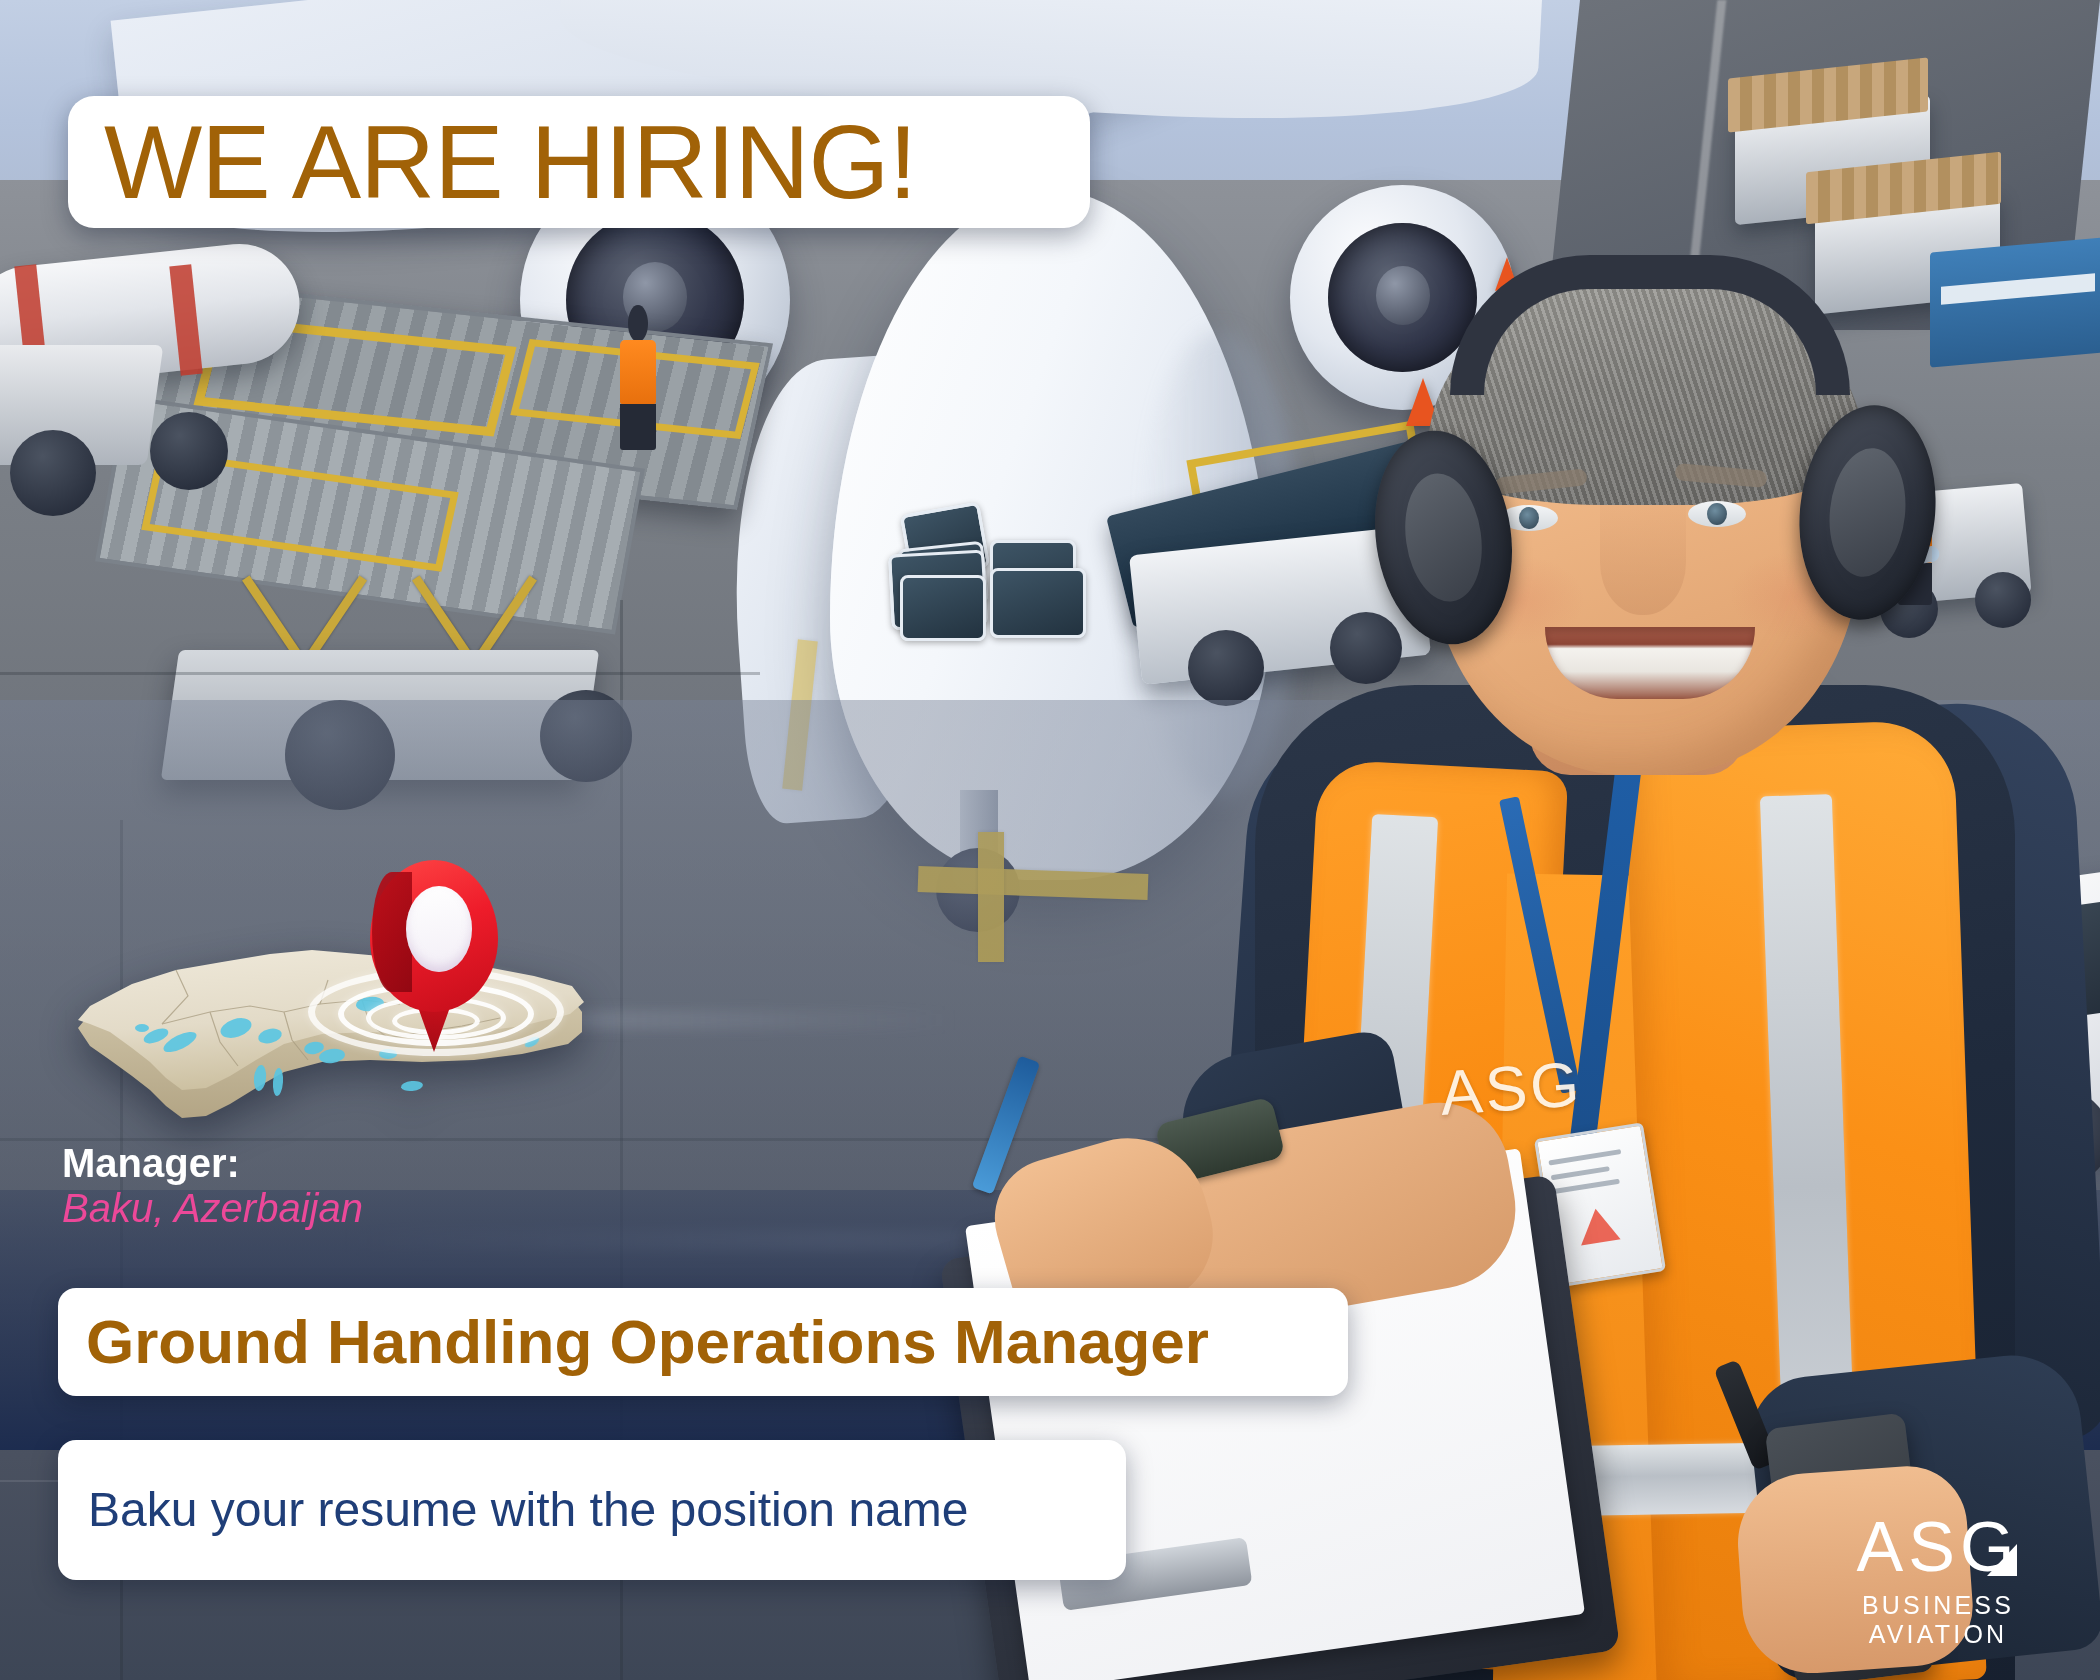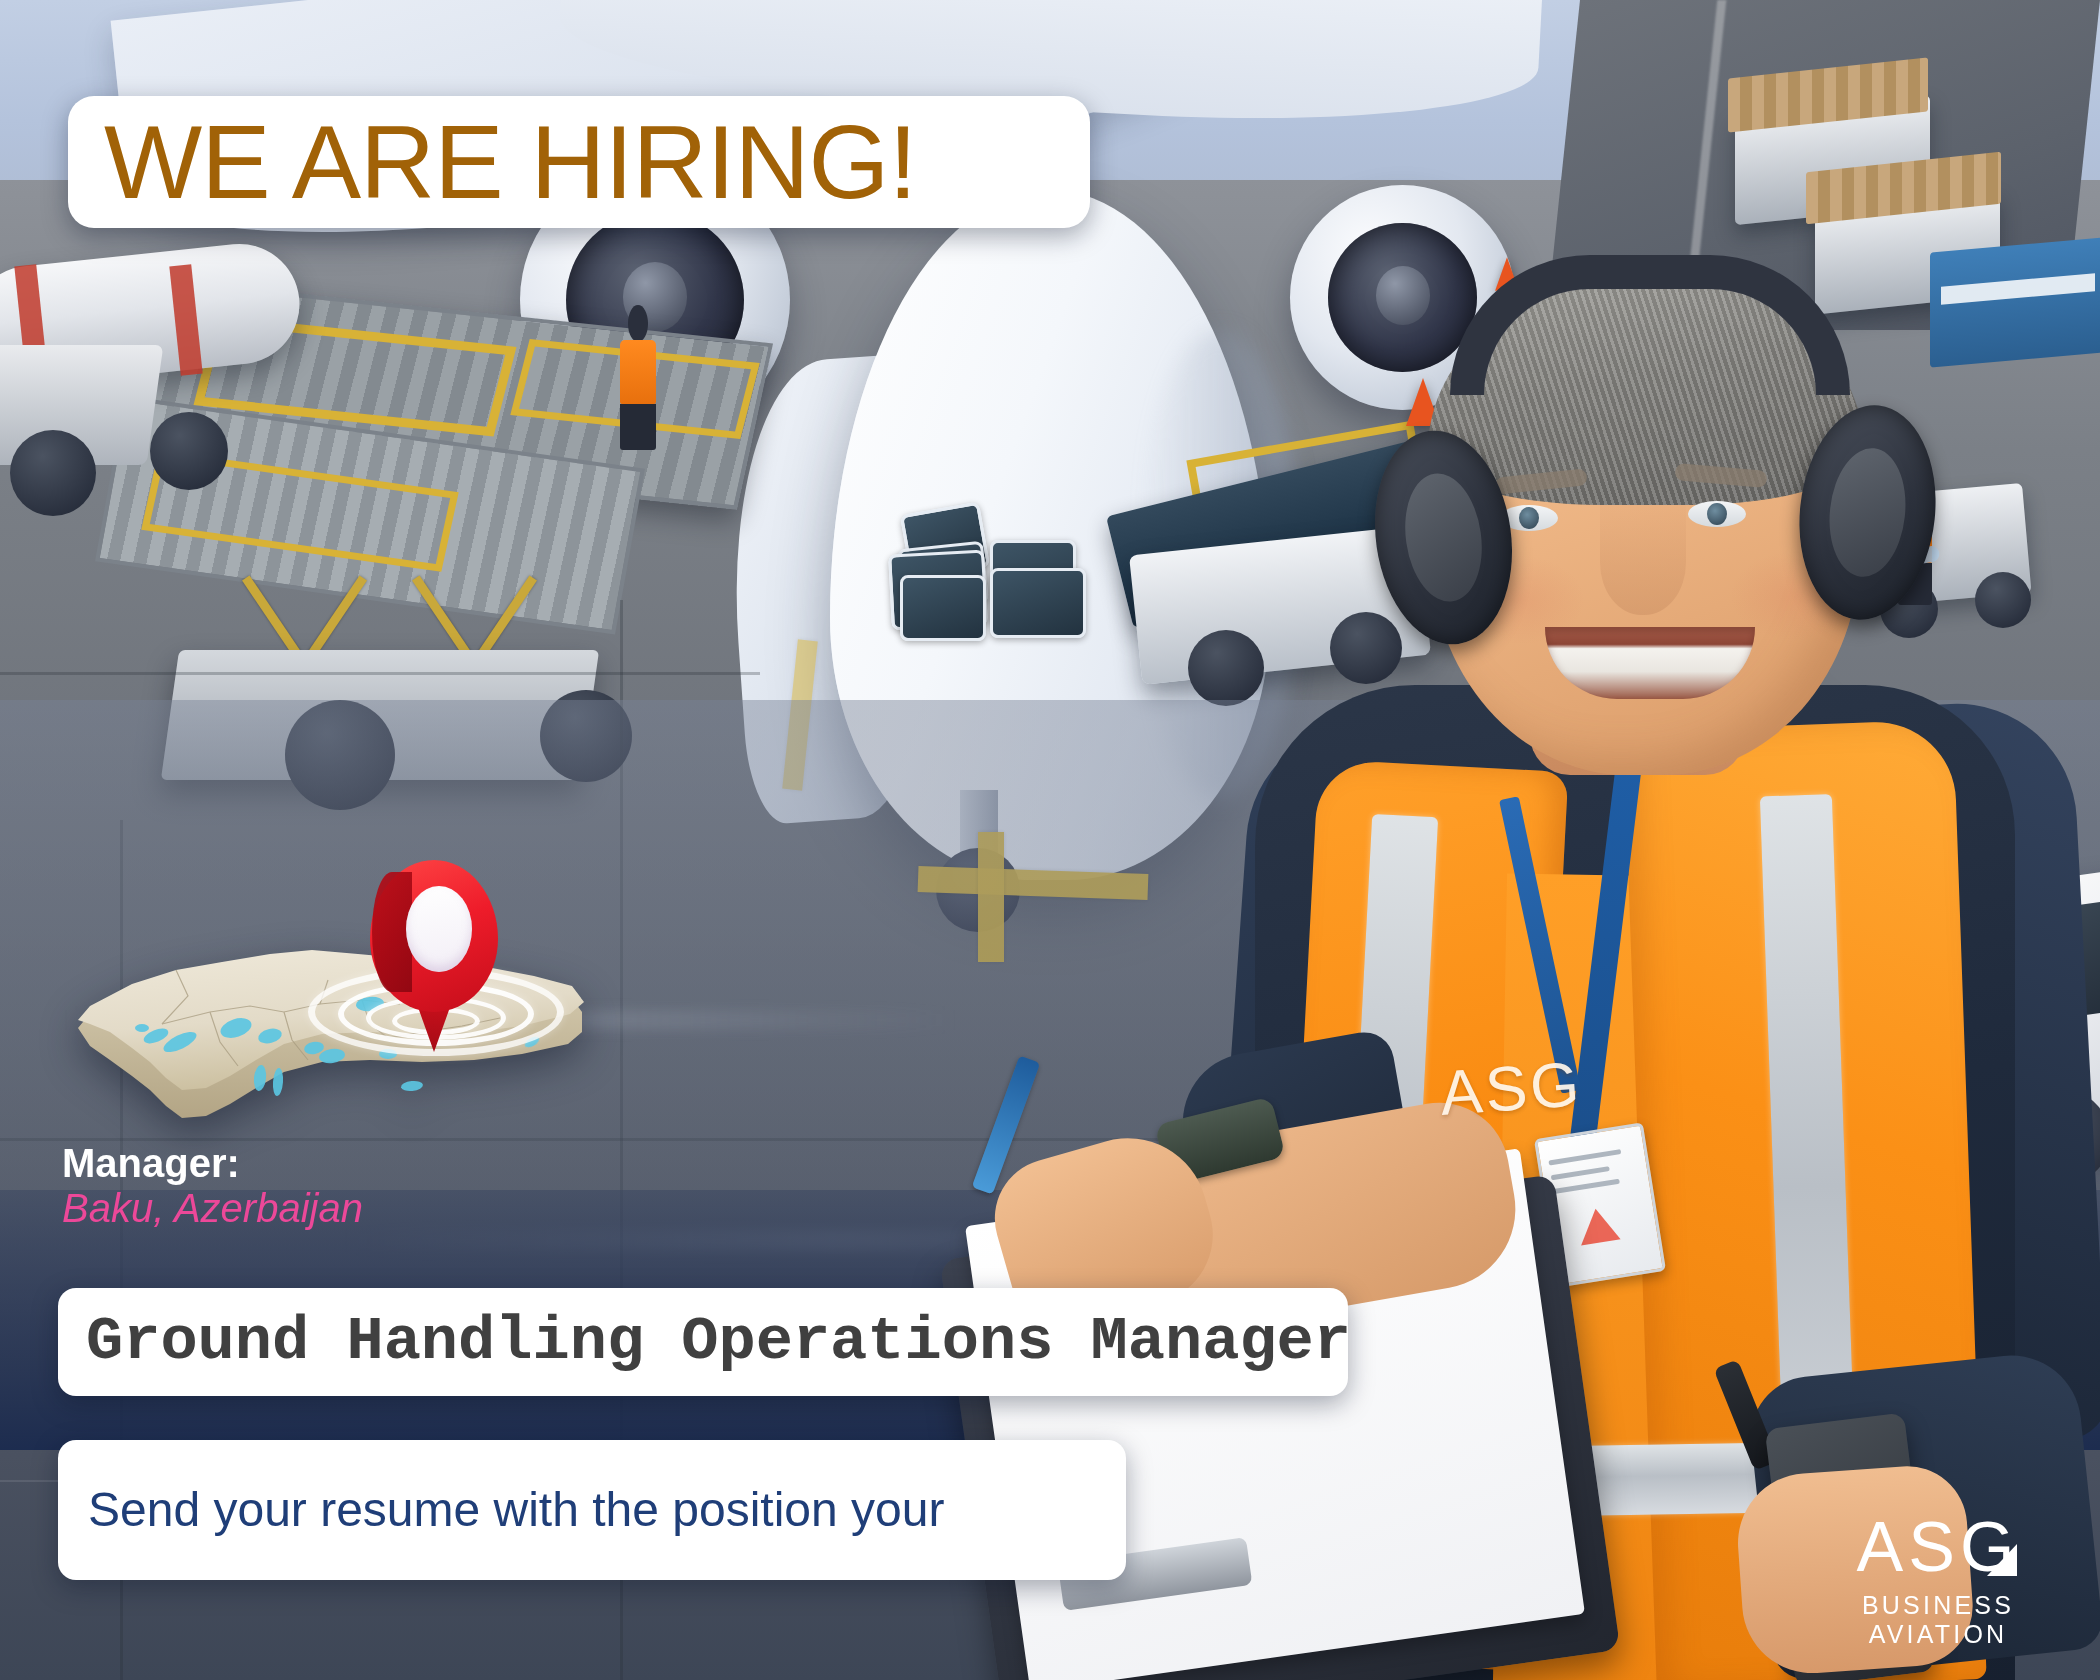--- a/index.html
+++ b/index.html
@@ -523,22 +523,22 @@
     font-size:104px; font-weight:normal; color:#a16207;
     letter-spacing:-1px; line-height:1; white-space:nowrap;
     font-family:"Liberation Sans", sans-serif;
   }
 
   #job-banner {
     left:58px; top:1288px; width:1290px; height:108px;
     border-radius:18px; padding:0 28px;
   }
   #job-banner .txt {
-    font-size:62px; font-weight:bold; color:#404040;
-    white-space:nowrap; line-height:1;font-family:Liberation Mono, monospace;
+    font-size:62px; font-weight:bold; color:#a16207;
+    white-space:nowrap; line-height:1;
   }
 
   #contact-box {
     left:58px; top:1440px; width:1068px; height:140px;
     border-radius:18px; padding:14px 26px 14px 30px;
     flex-direction:column; align-items:flex-start; justify-content:center;
   }
   #contact-box .l1 { font-size:48px; color:#1f3e78; line-height:1.12; }
   #contact-box .l2 { font-size:42px; color:#1f3e78; line-height:1.2; margin-top:4px; }
   #contact-box .email { color:#ef7a11; font-weight:bold; font-size:44px; }
@@ -814,21 +814,21 @@
   <div class="loc">
     <div class="k">Manager:</div>
     <div class="v">Baku, Azerbaijan</div>
   </div>
 
   <div class="panel" id="job-banner">
     <span class="txt">Ground Handling Operations Manager</span>
   </div>
 
   <div class="panel" id="contact-box">
-    <div class="l1">Send your resume with the position your</div>
+    <div class="l1">Baku your resume with the position name</div>
   </div>
 
   <div class="logo">
     <div class="mark">
         <span>AS</span>
         <span class="g-wrap"><span>G</span><span class="g-wing"></span></span>
       </div>
     <div class="sub">BUSINESS AVIATION</div>
   </div>
 

